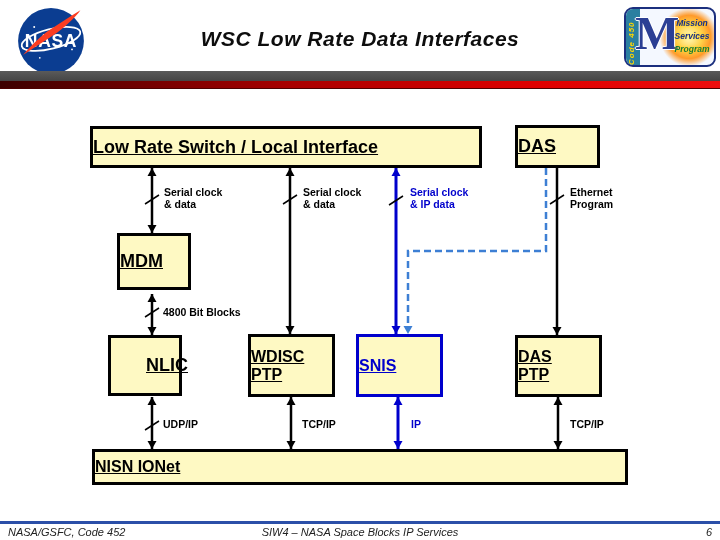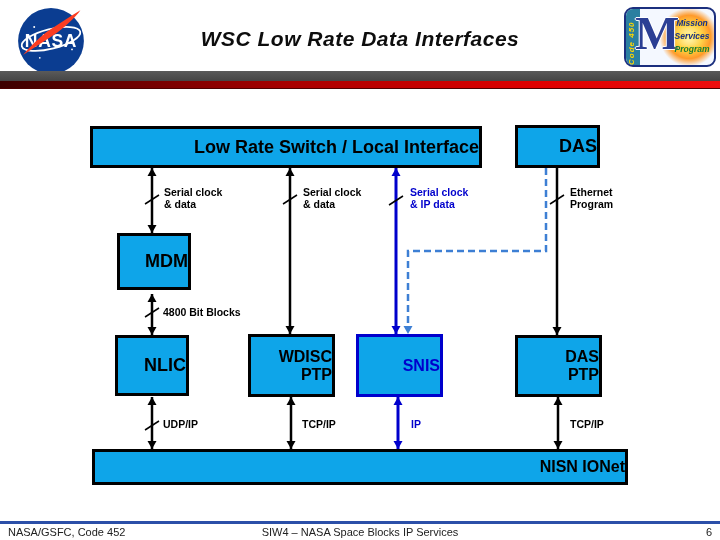--- a/index.html
+++ b/index.html
@@ -48,50 +48,50 @@
     background:linear-gradient(to bottom,#5a5a5a,#454545);
   }
   #bar-red{
     position:absolute;left:0;top:81px;width:720px;height:8px;
     background:linear-gradient(to right,#3d0000,#a80000 40%,#e00000 75%,#ee0e0e);
     border-bottom:1px solid #4d0000;box-sizing:border-box;
   }
   
   #diagram-lines{position:absolute;left:0;top:0;width:720px;height:540px;pointer-events:none;}
   .box{
-    position:absolute;box-sizing:border-box;background:#0ea5e9;border:3px solid #000;
-    display:flex;align-items:flex-end;justify-content:center;flex-direction:column;
-    font-weight:bold;color:#000;text-align:center;
+    position:absolute;box-sizing:border-box;background:#fef9c3;border:3px solid #000;
+    display:flex;align-items:flex-start;justify-content:center;flex-direction:column;
+    font-weight:bold;color:#000;text-align:center;text-decoration:underline;
   }
   .box-blue{border-color:#0000CC;color:#0000CC;}
   #box-lrs{left:90px;top:126px;width:392px;height:42px;font-size:18px;}
   #box-das{left:515px;top:125px;width:85px;height:43px;font-size:18px;}
   #box-mdm{left:117px;top:233px;width:74px;height:57px;font-size:18px;}
-  #box-nlic{left:115px;top:335px;width:74px;height:61px;font-size:18px;}
+  #box-nlic{left:108px;top:335px;width:74px;height:61px;font-size:18px;padding-left:35px;}
   #box-wdisc{left:248px;top:334px;width:87px;height:63px;font-size:16px;line-height:18px;}
   #box-snis{left:356px;top:334px;width:87px;height:63px;font-size:16px;}
   #box-dasptp{left:515px;top:335px;width:87px;height:62px;font-size:16px;line-height:18px;}
   #box-nisn{left:92px;top:449px;width:536px;height:36px;font-size:16px;}
   .line-label{
     position:absolute;font-size:10.5px;font-weight:bold;line-height:12px;color:#000;
     white-space:nowrap;
   }
   .label-blue{color:#0000CC;}
   #lbl-serial1{left:164px;top:186px;}
   #lbl-serial2{left:303px;top:186px;}
   #lbl-serial3{left:410px;top:186px;}
   #lbl-ethernet{left:570px;top:186px;}
   #lbl-blocks{left:163px;top:306px;}
   #lbl-udpip{left:163px;top:418px;}
   #lbl-tcpip1{left:302px;top:418px;}
   #lbl-ip{left:411px;top:418px;}
   #lbl-tcpip2{left:570px;top:418px;}
   
   #footer-line{position:absolute;left:0;top:521px;width:720px;height:3px;background:#2B4FA8;}
-  .footer-text{position:absolute;top:526px;font-size:11px;color:#222;}
+  .footer-text{position:absolute;top:526px;font-size:11px;color:#222;font-style:italic;}
   #footer-left{left:8px;}
   #footer-center{left:0;width:720px;text-align:center;}
   #footer-right{right:8px;}
 </style>
 </head>
 <body>
 
 <div id="slide">
 
   <svg id="nasa-logo" viewBox="0 0 100 100">

